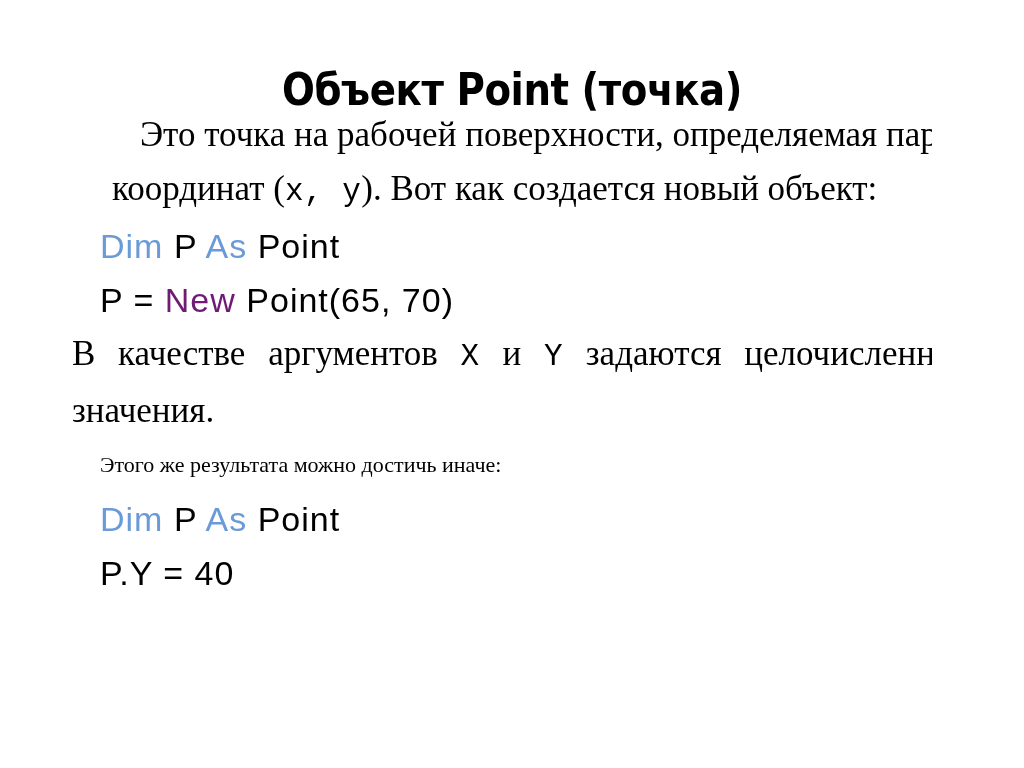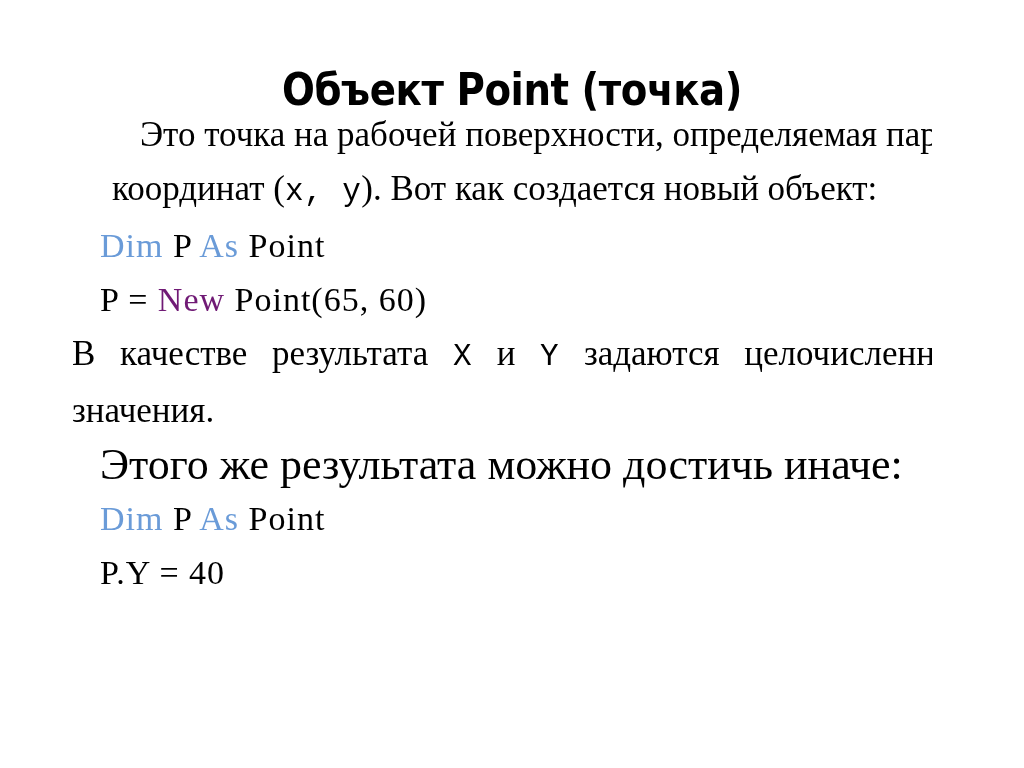--- a/index.html
+++ b/index.html
@@ -71,61 +71,61 @@
   .code-inline {
     font-family: "Liberation Mono", "DejaVu Sans Mono", monospace;
     font-size: 31px;
     letter-spacing: 0.5px;
   }
 
   
   .code-line {
     margin: 0;
     padding-left: 28px;
-    font-family: Liberation Serif, serif;
+    font-family: Liberation Sans, sans-serif;
     font-size: 34px;
     line-height: 54px;
     letter-spacing: 1px;
     color: #000000;
     white-space: pre;
   }
 
   .kw {
     color: #6a9bd8;
   }
 
   .plain-line {
     margin: 0;
     padding-left: 28px;
     font-family: "Liberation Serif", "DejaVu Serif", serif;
-    font-size: 44px;
+    font-size: 22px;
     line-height: 54px;
     color: #000000;
     white-space: nowrap;
   }
 </style>
 </head>
 <body>
 
 <div id="slide" style="background: rgb(255, 255, 255); color: rgb(0, 0, 0);">
 
   <h1 class="slide-title">Объект Point (точка)</h1>
 
   <div class="body-block">
 
     <p class="para justified indent">
       <span>Это точка на рабочей поверхности, определяемая парой координат (</span><span class="code-inline">x,</span><span class="code-inline"> </span><span class="code-inline">y</span><span>). Вот как создается новый объект:</span>
     </p>
 
     <p class="code-line"><span class="kw" style="color: rgb(106, 155, 216);">Dim</span><span> </span><span>P</span><span> </span><span class="kw" style="color: rgb(106, 155, 216);">As</span><span> </span><span>Point</span></p>
 
-    <p class="code-line"><span>P = </span><span class="kw" style="color: #701a75;">New</span><span> Point(65, 60)</span></p>
+    <p class="code-line"><span>P = </span><span class="kw" style="color: #701a75;">New</span><span> Point(65, 70)</span></p>
 
     <p class="para justified">
-      <span>В качестве результата </span><span class="code-inline">X</span><span> и </span><span class="code-inline">Y</span><span> задаются целочисленные значения.</span>
+      <span>В качестве аргументов </span><span class="code-inline">X</span><span> и </span><span class="code-inline">Y</span><span> задаются целочисленные значения.</span>
     </p>
 
     <p class="plain-line">Этого же результата можно достичь иначе:</p>
 
     <p class="code-line"><span class="kw" style="color: rgb(106, 155, 216);">Dim</span><span> </span><span>P</span><span> </span><span class="kw" style="color: rgb(106, 155, 216);">As</span><span> </span><span>Point</span></p>
 
 
     <p class="code-line">P.Y = 40</p>
 
   </div>

